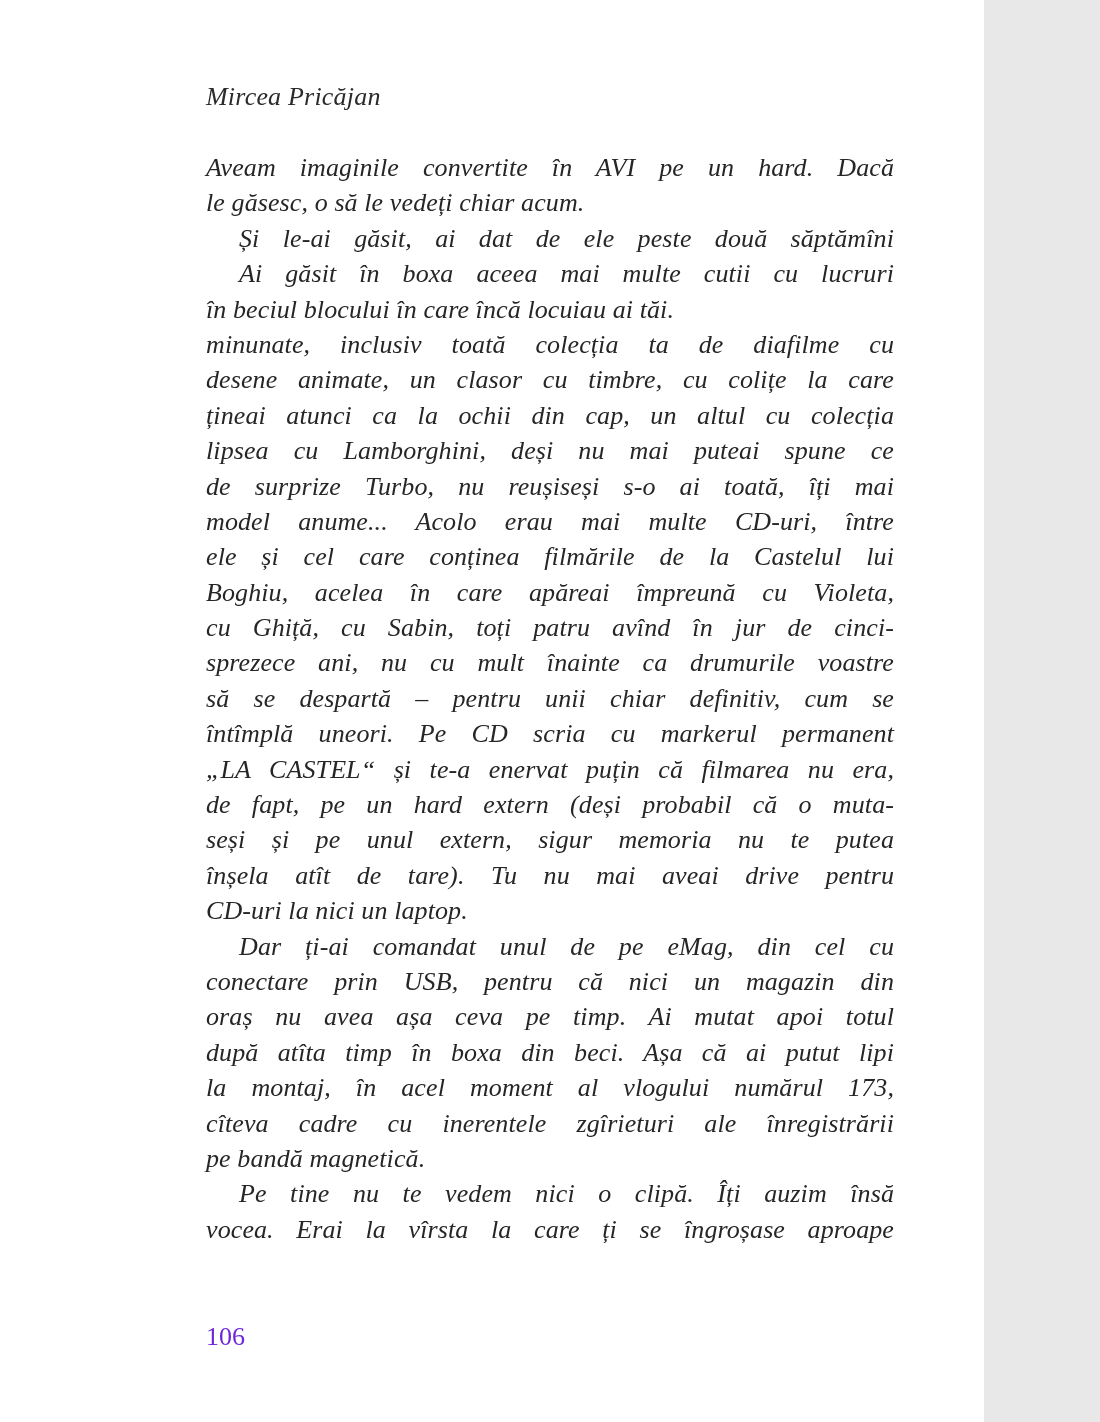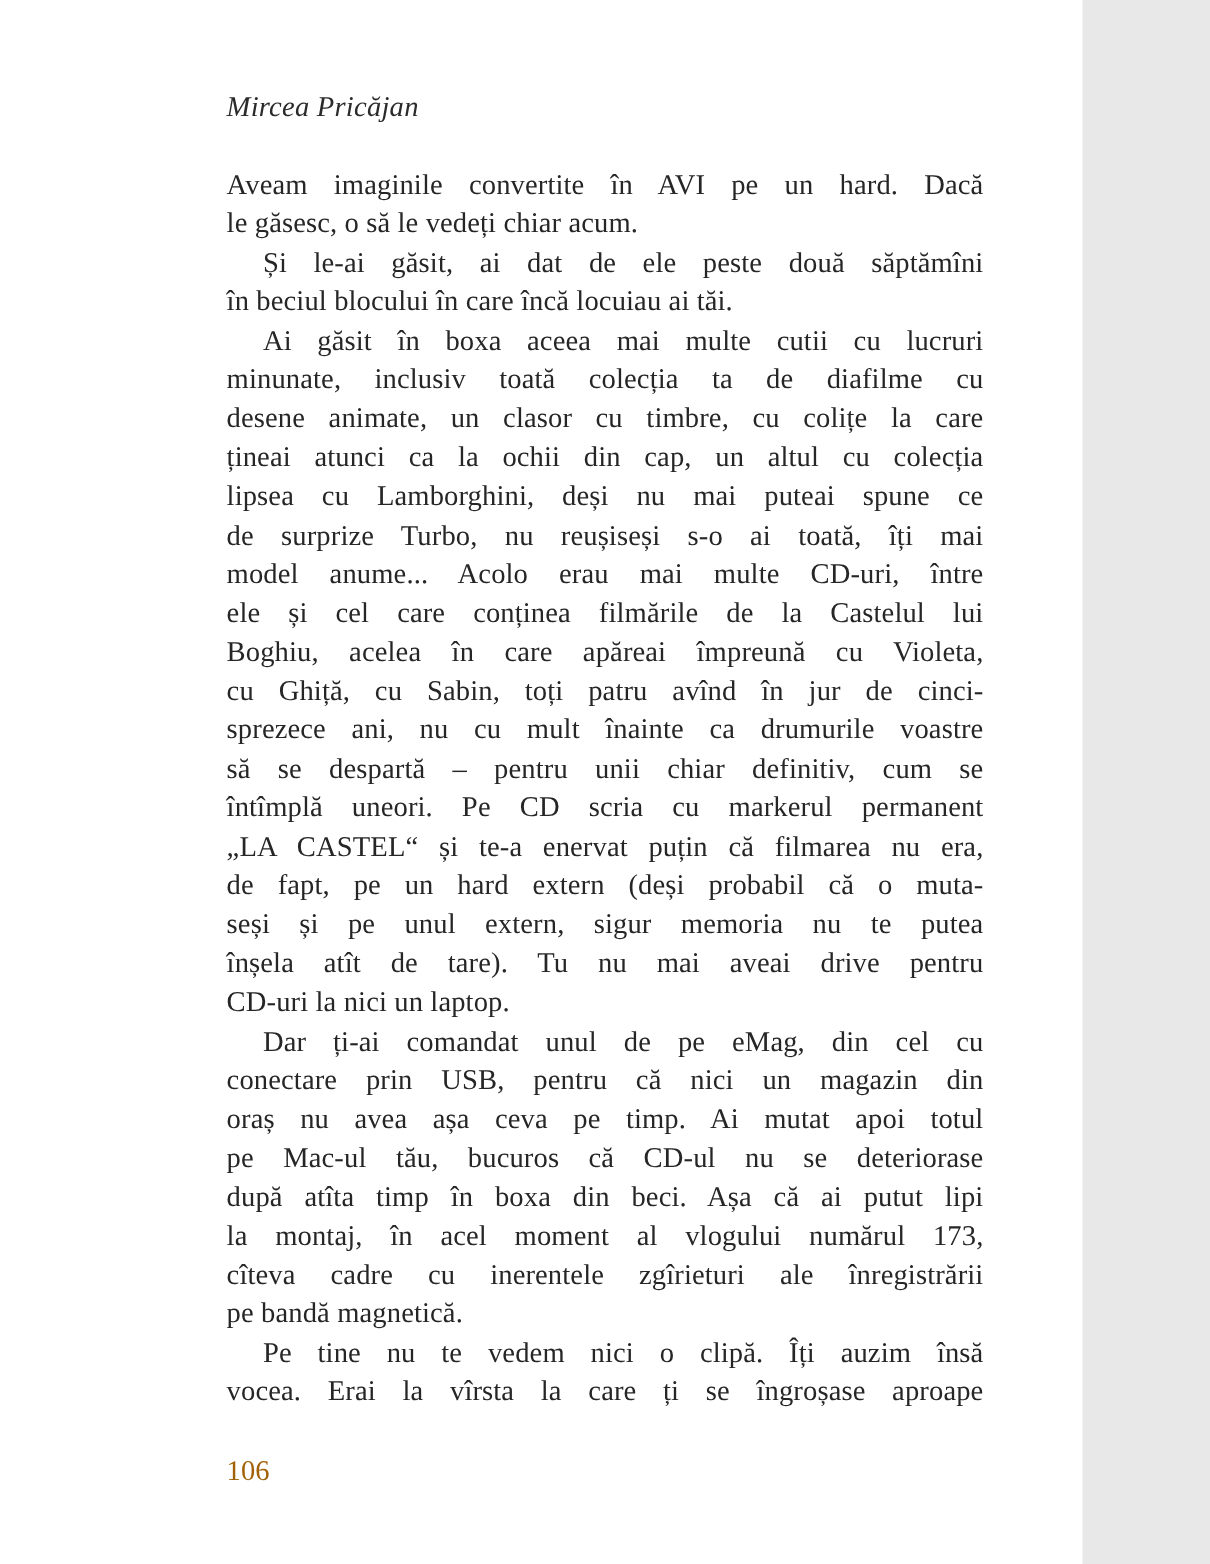--- a/index.html
+++ b/index.html
@@ -34,71 +34,71 @@
     font-size: 26px;
     line-height: 35.4px;
     letter-spacing: 0.1px;
     color: #262626;
   }
   .line {
     text-align: justify;
     text-align-last: justify;
     height: 35.4px;
     white-space: normal;
+    font-style: italic;
   }
   .line.para-end {
     text-align-last: left;
   }
   .line.indent {
     text-indent: 33px;
   }
   .page-number {
     position: absolute;
     left: 206px;
     top: 1322px;
     font-size: 26px;
-    color: #a16207;
+    color: #6d28d9;
     font-feature-settings: "onum" 1;
     font-variant-numeric: oldstyle-nums;
   }
 </style>
 </head>
 <body>
 
 <div class="page">
 
   <div class="running-header">Mircea Pricăjan</div>
 
   <div class="body-text" id="body-lines">
       <div class="line">Aveam imaginile convertite în AVI pe un hard. Dacă</div>
       <div class="line para-end">le găsesc, o să le vedeți chiar acum.</div>
       <div class="line indent">Și le-ai găsit, ai dat de ele peste două săptămîni</div>
+      <div class="line indent">Ai găsit în boxa aceea mai multe cutii cu lucruri</div>
       <div class="line para-end">în beciul blocului în care încă locuiau ai tăi.</div>
-      <div class="line indent">Ai găsit în boxa aceea mai multe cutii cu lucruri</div>
       <div class="line">minunate, inclusiv toată colecția ta de diafilme cu</div>
       <div class="line">desene animate, un clasor cu timbre, cu colițe la care</div>
       <div class="line">țineai atunci ca la ochii din cap, un altul cu colecția</div>
       <div class="line">lipsea cu Lamborghini, deși nu mai puteai spune ce</div>
       <div class="line">de surprize Turbo, nu reușiseși s-o ai toată, îți mai</div>
       <div class="line">model anume... Acolo erau mai multe CD-uri, între</div>
       <div class="line">ele și cel care conținea filmările de la Castelul lui</div>
       <div class="line">Boghiu, acelea în care apăreai împreună cu Violeta,</div>
       <div class="line">cu Ghiță, cu Sabin, toți patru avînd în jur de cinci-</div>
       <div class="line">sprezece ani, nu cu mult înainte ca drumurile voastre</div>
       <div class="line">să se despartă – pentru unii chiar definitiv, cum se</div>
       <div class="line">întîmplă uneori. Pe CD scria cu markerul permanent</div>
       <div class="line">„LA CASTEL“ și te-a enervat puțin că filmarea nu era,</div>
       <div class="line">de fapt, pe un hard extern (deși probabil că o muta-</div>
       <div class="line">seși și pe unul extern, sigur memoria nu te putea</div>
       <div class="line">înșela atît de tare). Tu nu mai aveai drive pentru</div>
       <div class="line para-end">CD-uri la nici un laptop.</div>
       <div class="line indent">Dar ți-ai comandat unul de pe eMag, din cel cu</div>
       <div class="line">conectare prin USB, pentru că nici un magazin din</div>
       <div class="line">oraș nu avea așa ceva pe timp. Ai mutat apoi totul</div>
-      <div class="line">pe Mac-ul tău, bucuros că CD-ul nu se deteriorase</div>
       <div class="line">după atîta timp în boxa din beci. Așa că ai putut lipi</div>
       <div class="line">la montaj, în acel moment al vlogului numărul 173,</div>
       <div class="line">cîteva cadre cu inerentele zgîrieturi ale înregistrării</div>
       <div class="line para-end">pe bandă magnetică.</div>
       <div class="line indent">Pe tine nu te vedem nici o clipă. Îți auzim însă</div>
       <div class="line">vocea. Erai la vîrsta la care ți se îngroșase aproape</div>
     </div>
 
   <div class="page-number">106</div>
 

